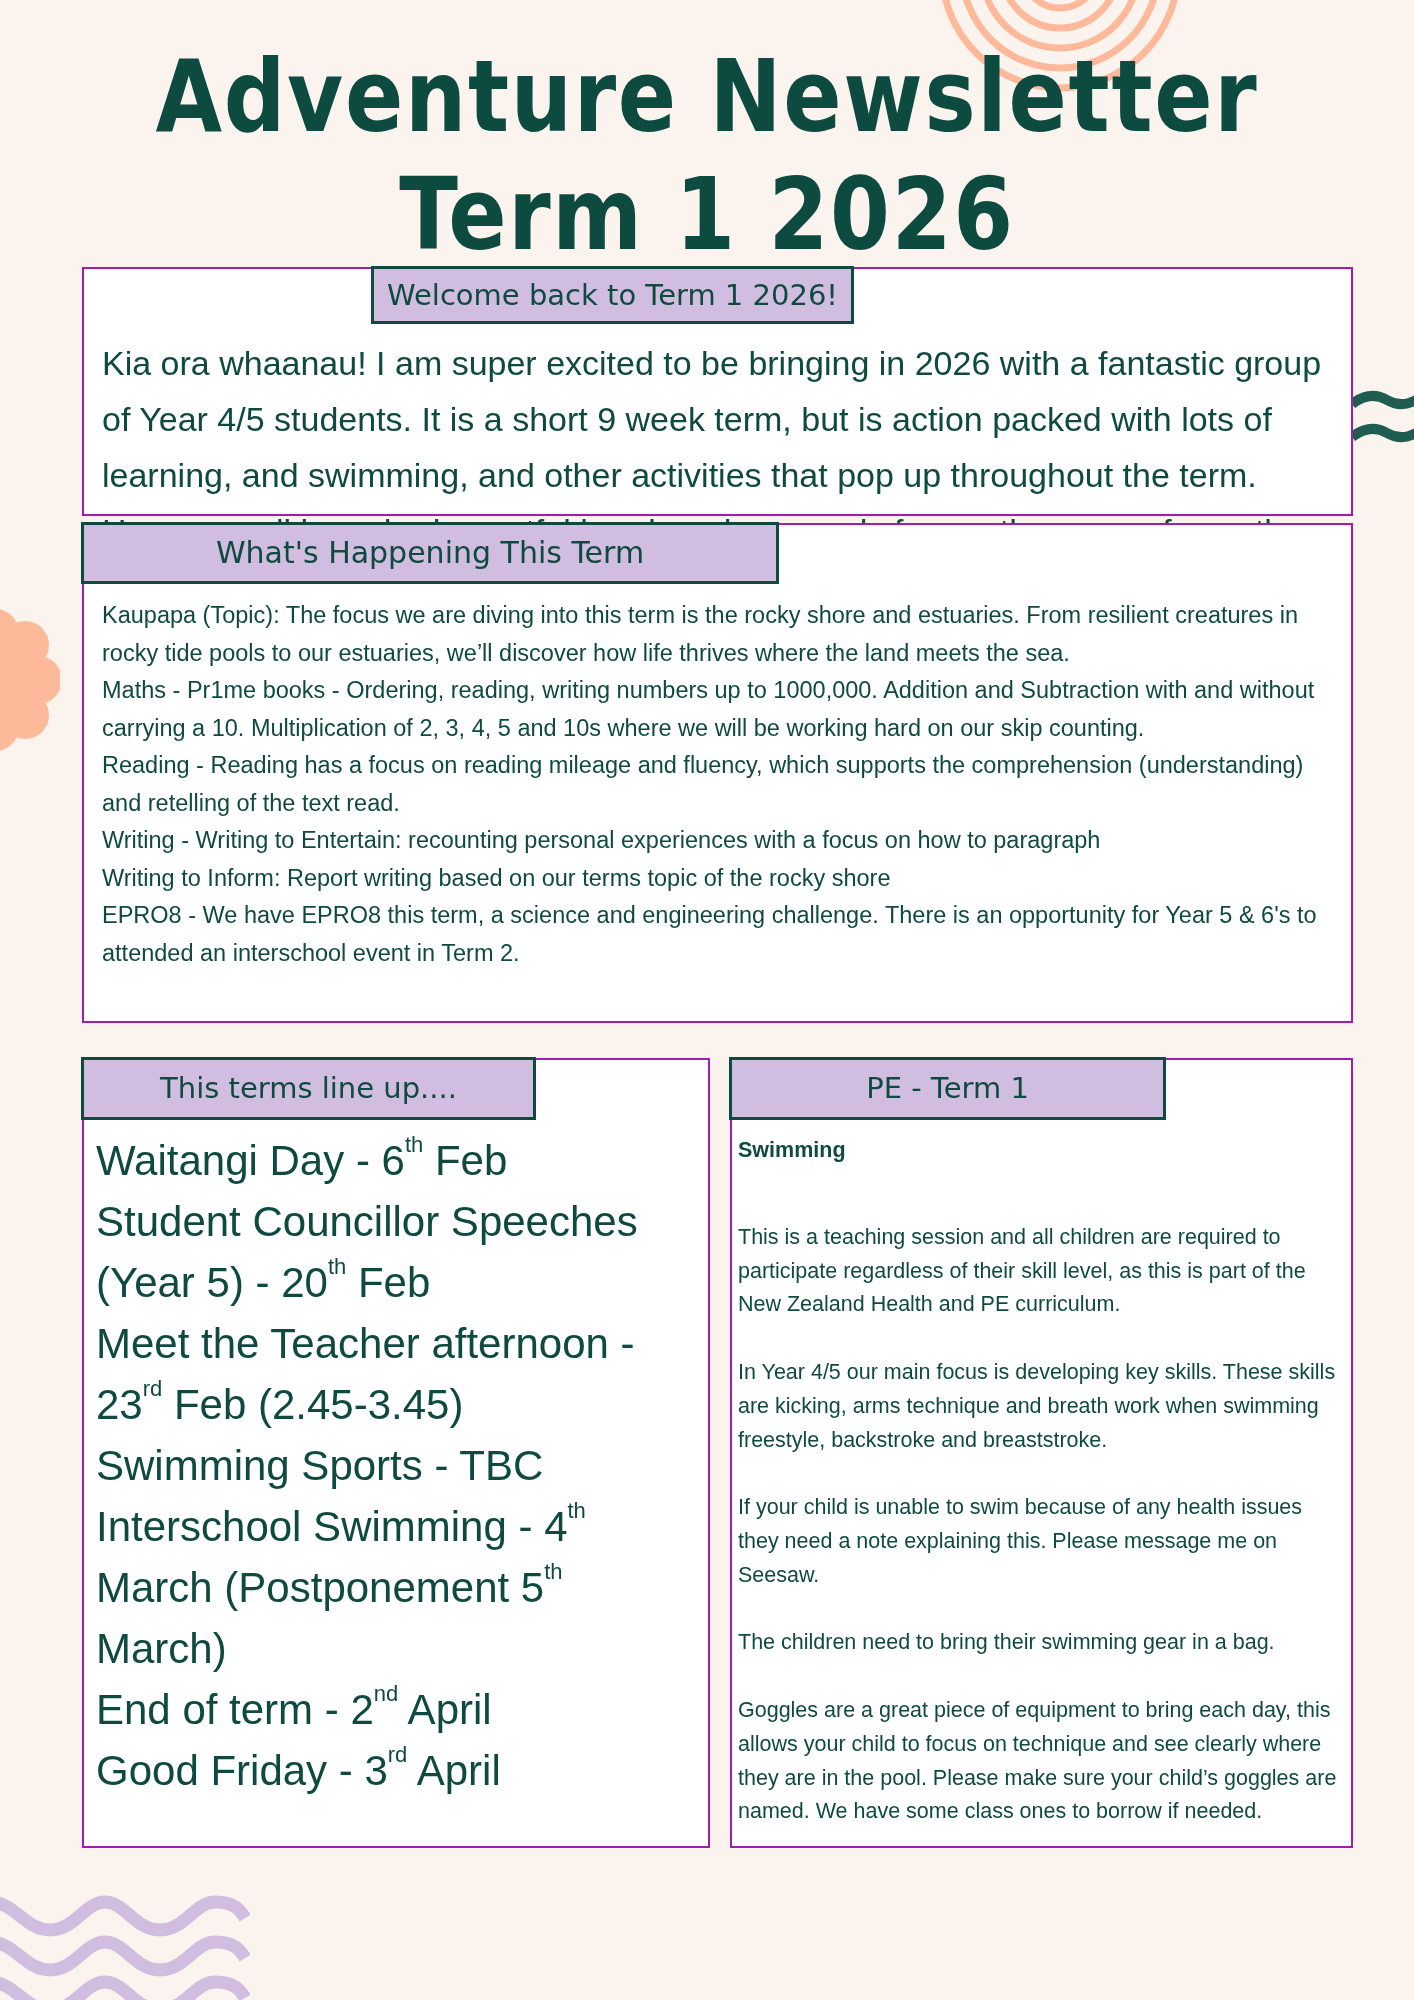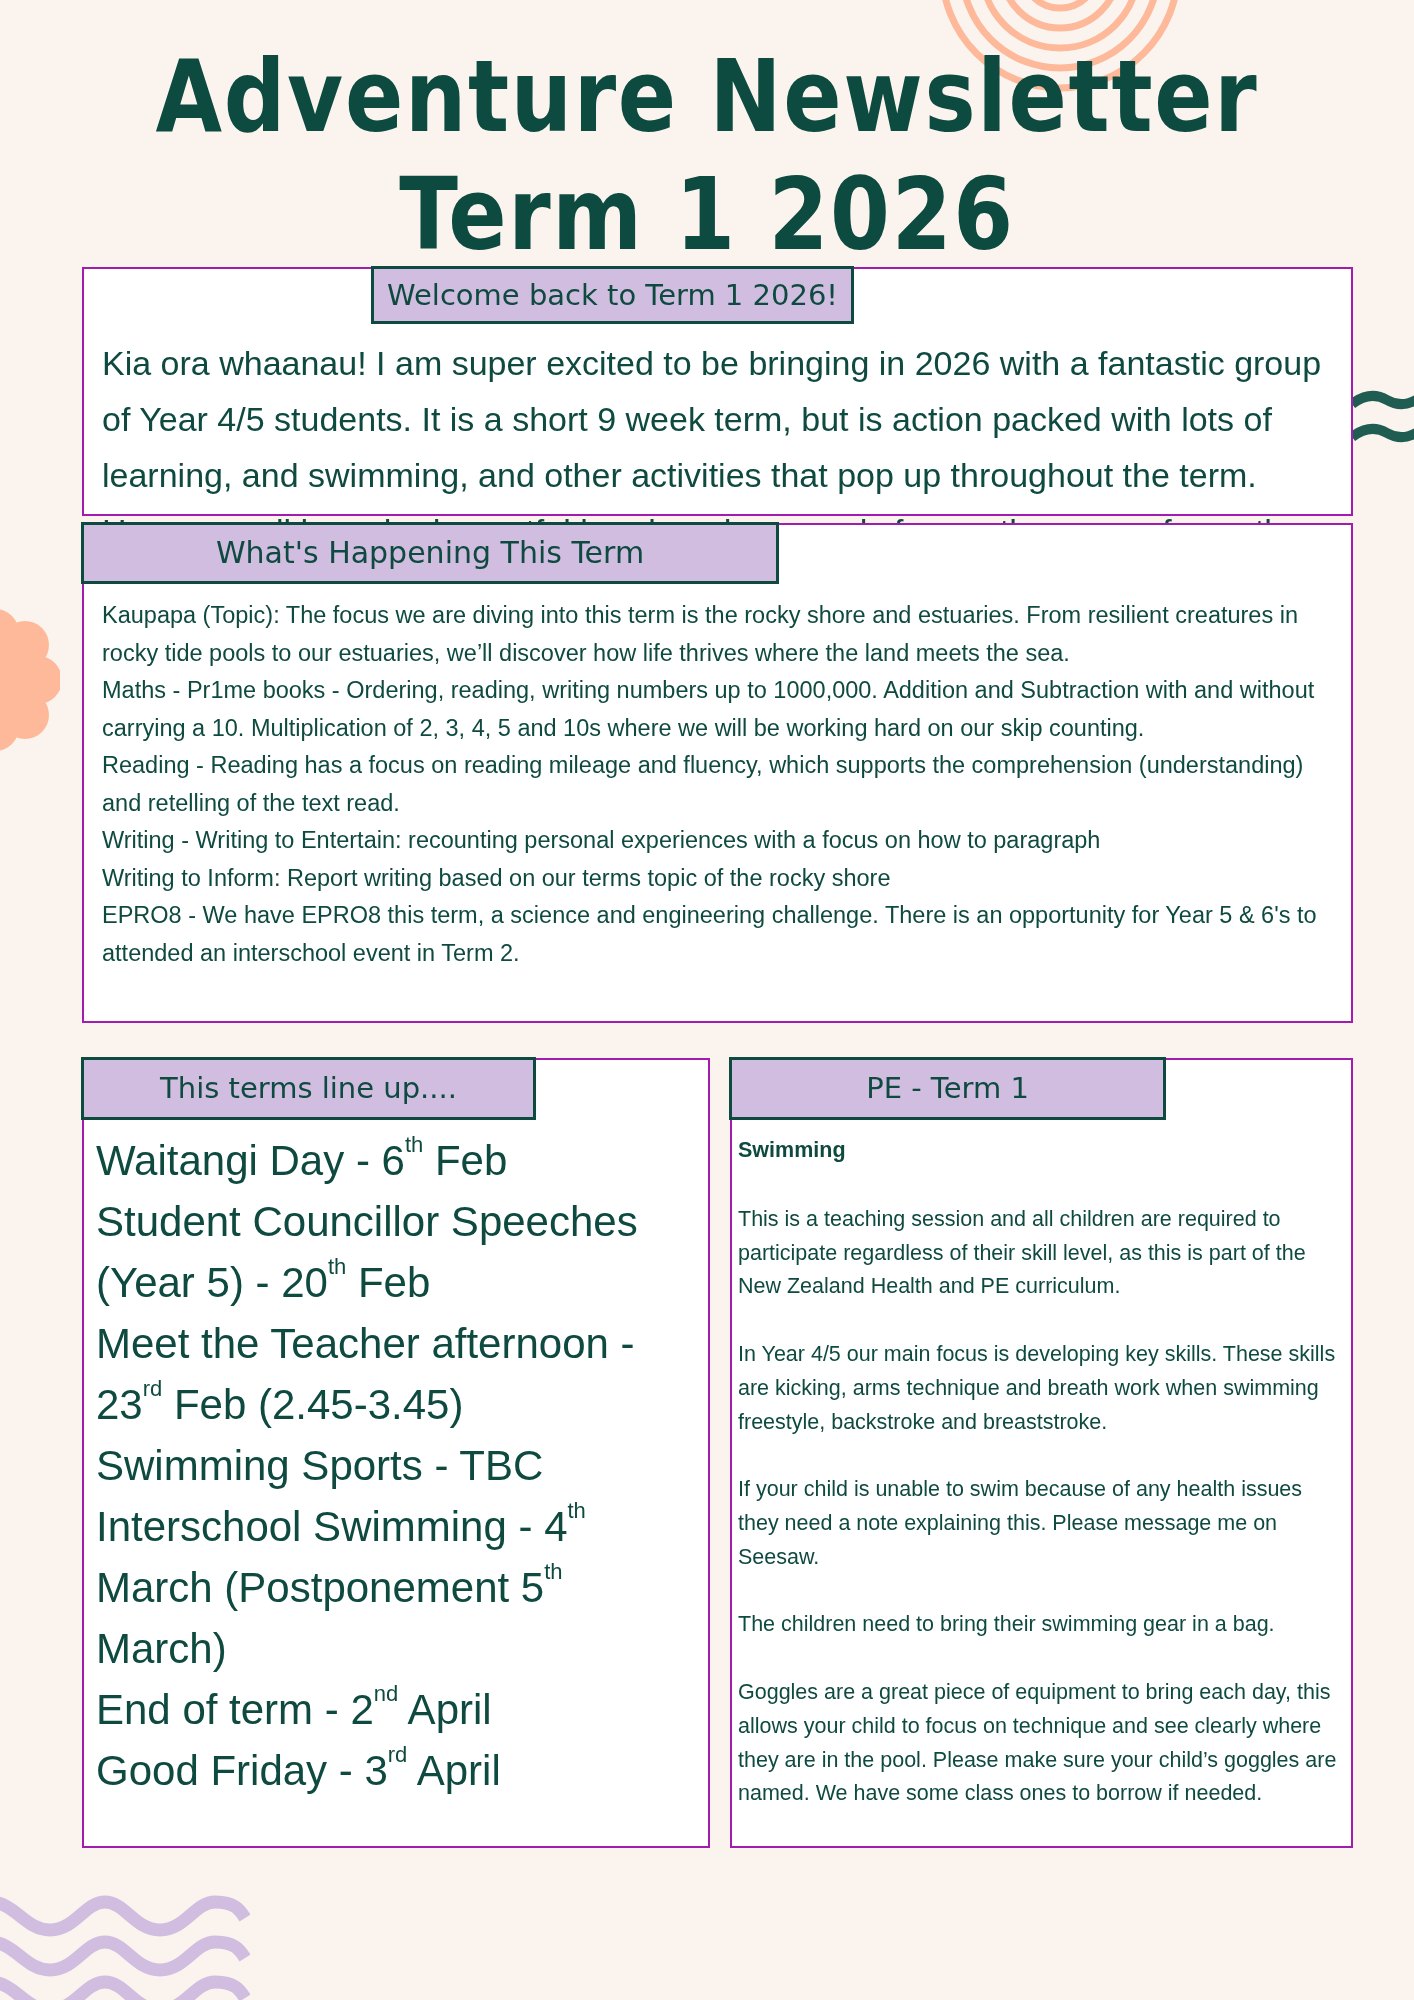--- a/index.html
+++ b/index.html
@@ -56,21 +56,21 @@
   #lineup .list { position: absolute; left: 12px; top: 70px; right: 8px;
     font-size: 42px; line-height: 61px; color: #0f4a40; }
   #lineup .list .item { display: block; }
   #lineup sup { font-size: 22px; vertical-align: top; line-height: 30px; }
 
   
   #pe { left: 730px; top: 1058px; width: 623px; height: 790px; }
   #pe .tab { left: -3px; top: -3px; width: 437px; height: 63px; font-size: 29px; line-height: 57px; }
   #pe .body { position: absolute; left: 6px; top: 74px; right: 6px;
     font-size: 21.5px; line-height: 33.8px; color: #0f4a40; }
-  #pe .body .heading { font-weight: bold; display: block; margin-bottom: 35px; }
+  #pe .body .heading { font-weight: bold; display: block; margin-bottom: 53px; }
   #pe .body p { margin-bottom: 33.8px; }
 </style>
 </head>
 <body>
 
 <svg class="deco deco-rings" viewBox="0 0 260 260">
   <g fill="none" stroke="#fdb99a" stroke-width="7">
     <circle cx="130" cy="130" r="18"></circle>
     <circle cx="130" cy="130" r="38"></circle>
     <circle cx="130" cy="130" r="58"></circle>

